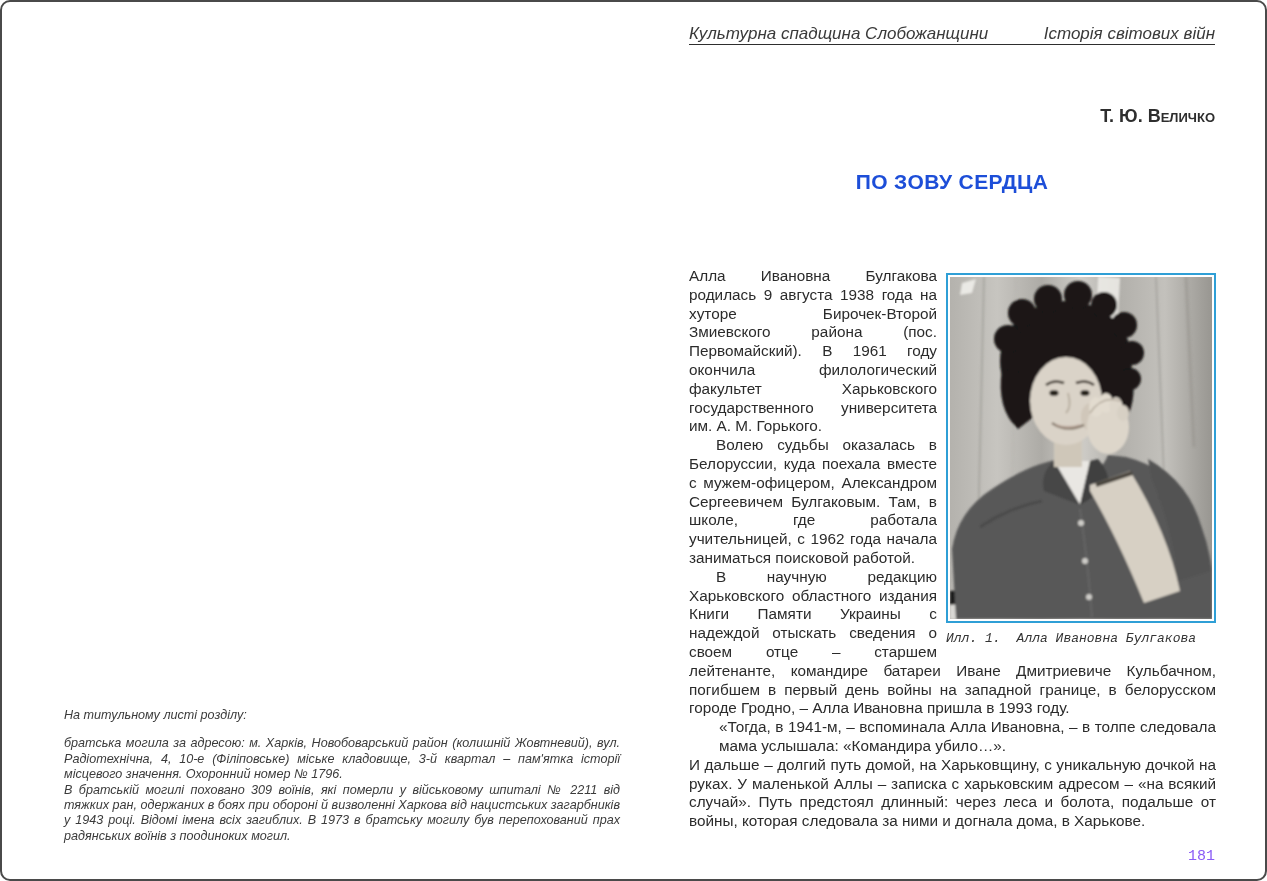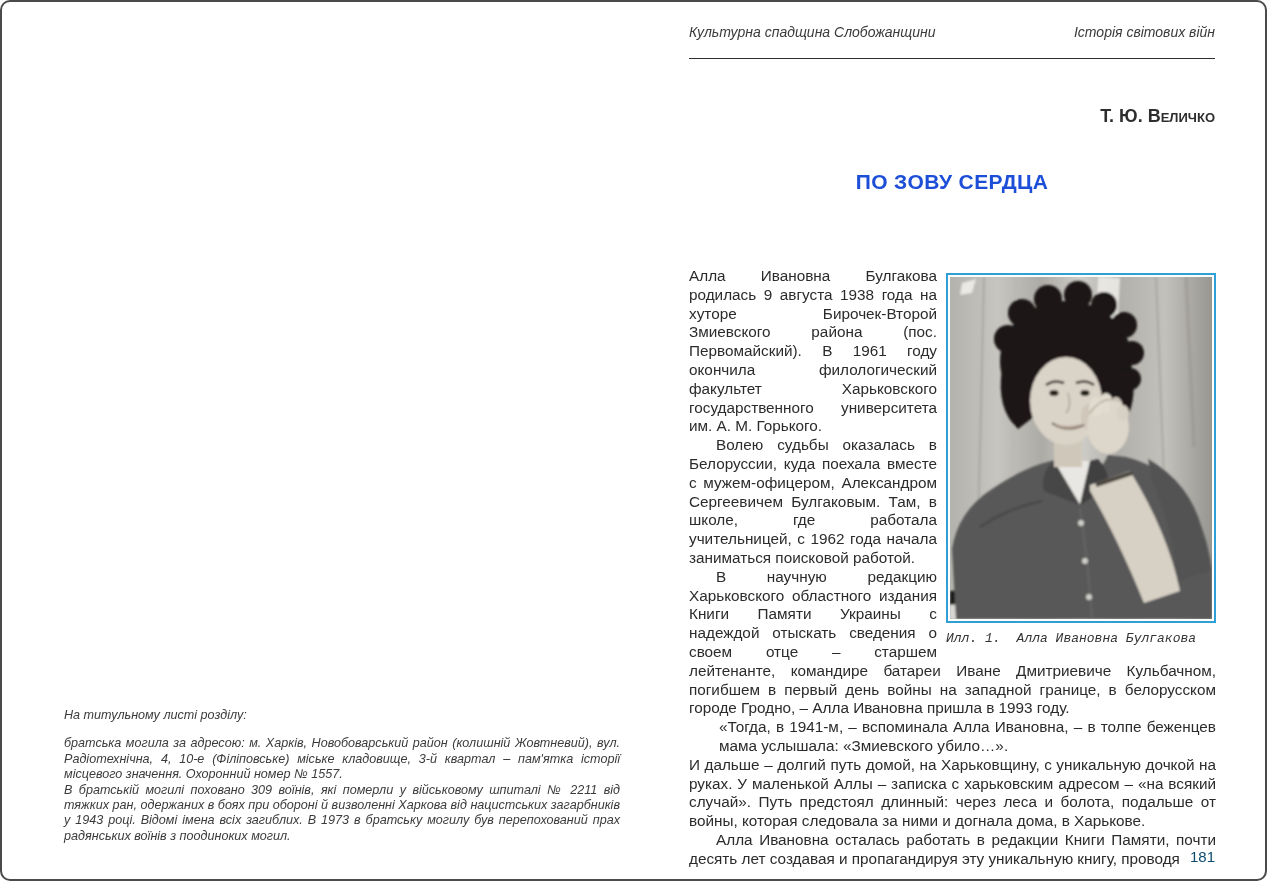--- a/index.html
+++ b/index.html
@@ -5,22 +5,22 @@
   html,body{margin:0;padding:0;background:#fff;}
   .scan{
     position:relative;width:1267px;height:881px;box-sizing:border-box;
     background:#fff;border:2px solid #4a4a4a;border-radius:10px;overflow:hidden;
     font-family:"Liberation Sans",sans-serif;color:#2b2b2b;
   }
   
   .running-head{
     position:absolute;left:687px;top:22px;width:526px;
     display:flex;justify-content:space-between;
-    font-style:italic;font-size:14px;color:#3a3a3a;
-    border-bottom:1.5px solid #2e2e2e;padding-bottom:18px;
+    font-style:italic;font-size:17px;color:#3a3a3a;
+    border-bottom:1.5px solid #2e2e2e;padding-bottom:0;
   }
   .author{
     position:absolute;left:687px;top:104px;width:526px;text-align:right;
     font-weight:bold;font-variant:small-caps;font-size:18px;color:#2e2e2e;
   }
   .title{
     position:absolute;left:687px;top:168px;width:526px;margin:0;text-align:center;
     font-size:21px;font-weight:bold;letter-spacing:.4px;color:#1d4ed8;
   }
   .dedication{
@@ -41,39 +41,39 @@
     border:2px solid #2f9fd6;padding:2px;background:#fff;
   }
   .photo-frame svg{display:block;width:262px;height:342px;}
   figcaption{
     margin-top:7px;font-style:italic;font-size:13px;color:#333;
     display:flex;align-items:baseline;font-family:Liberation Mono, monospace;
   }
   figcaption .cap-label{margin-right:16px;}
   .folio{
     position:absolute;left:687px;top:846px;width:526px;text-align:right;
-    font-size:15px;color:#0c4a6e;
+    font-size:15px;color:#8b5cf6;font-family:Liberation Mono, monospace;
   }
   
   .left-note{
     position:absolute;left:62px;top:706px;width:556px;
     font-style:italic;font-size:12.6px;line-height:15.4px;
     text-align:justify;color:#3b3b3b;
   }
   .left-note p{margin:0;}
   .left-note .intro{margin-bottom:13px;}
 </style>
 </head>
 <body>
 
 <div class="scan">
 
   <section class="left-note">
     <p class="intro">На титульному листі розділу:</p>
-    <p>братська могила за адресою: м. Харків, Новобоварський район (колишній Жовтневий), вул. Радіотехнічна, 4, 10-е (Філіповське) міське кладовище, 3-й квартал – пам'ятка історії місцевого значення. Охоронний номер № 1557.</p>
+    <p>братська могила за адресою: м. Харків, Новобоварський район (колишній Жовтневий), вул. Радіотехнічна, 4, 10-е (Філіповське) міське кладовище, 3-й квартал – пам'ятка історії місцевого значення. Охоронний номер № 1796.</p>
     <p>В братській могилі поховано 309 воїнів, які померли у військовому шпиталі № 2211 від тяжких ран, одержаних в боях при обороні й визволенні Харкова від нацистських загарбників у 1943 році. Відомі імена всіх загиблих. В 1973 в братську могилу був перепохований прах радянських воїнів з поодиноких могил.</p>
   </section>
 
   <header class="running-head">
     <span>Культурна спадщина Слобожанщини</span>
     <span>Історія світових війн</span>
   </header>
 
   <div class="author">Т. Ю. Величко</div>
   <h1 class="title">ПО ЗОВУ СЕРДЦА</h1>
@@ -162,19 +162,18 @@
       </div>
       <figcaption>
         <span class="cap-label">Илл. 1.</span>
         <span class="cap-text">Алла Ивановна Булгакова</span>
       </figcaption>
     </figure>
 
     <p class="p">Алла Ивановна Булгакова родилась 9 августа 1938 года на хуторе Бирочек-Второй Змиевского района (пос. Первомайский). В 1961 году окончила филологический факультет Харьковского государственного университета им. А. М. Горького.</p>
     <p class="p indent">Волею судьбы оказалась в Белоруссии, куда поехала вместе с мужем-офицером, Александром Сергеевичем Булгаковым. Там, в школе, где работала учительницей, с 1962 года начала заниматься поисковой работой.</p>
     <p class="p indent">В научную редакцию Харьковского областного издания Книги Памяти Украины с надеждой отыскать сведения о своем отце – старшем лейтенанте, командире батареи Иване Дмитриевиче Кульбачном, погибшем в первый день войны на западной границе, в белорусском городе Гродно, – Алла Ивановна пришла в 1993 году.</p>
-    <p class="p quote"><span class="it">«Тогда, в 1941-м, </span><span>– вспоминала Алла Ивановна, – </span><span class="it">в толпе беженцев мама услышала: «Змиевского убило…».</span></p>
+    <p class="p quote"><span class="it">«Тогда, в 1941-м, </span><span>– вспоминала Алла Ивановна, – </span><span class="it">в толпе следовала мама услышала: «Командира убило…».</span></p>
     <p class="p">И дальше – долгий путь домой, на Харьковщину, с уникальную дочкой на руках. У маленькой Аллы – записка с харьковским адресом – «на всякий случай». Путь предстоял длинный: через леса и болота, подальше от войны, которая следовала за ними и догнала дома, в Харькове.</p>
-    <p class="p indent">Алла Ивановна осталась работать в редакции Книги Памяти, почти десять лет создавая и пропагандируя эту уникальную книгу, проводя</p>
   </div>
 
   <div class="folio">181</div>
 </div>
 
 </body></html>

